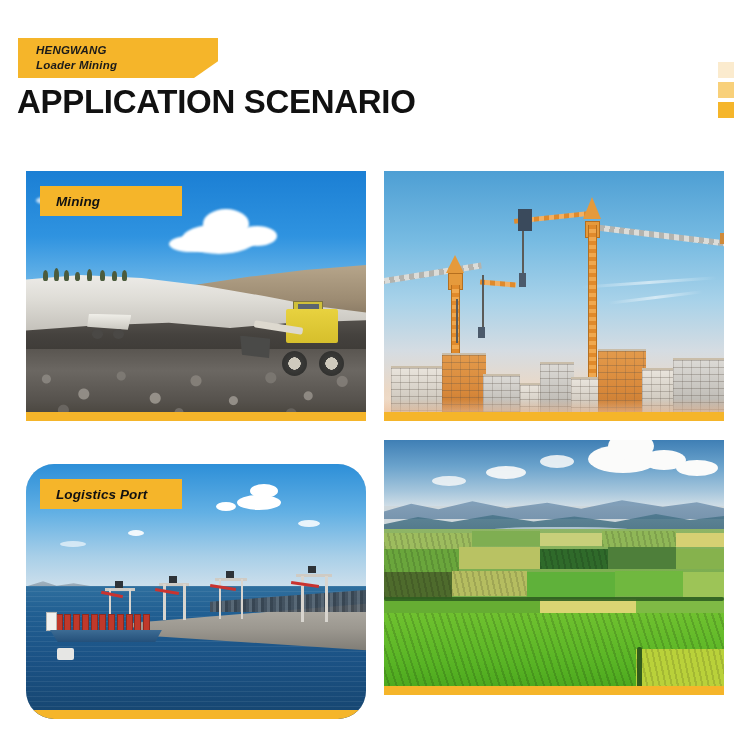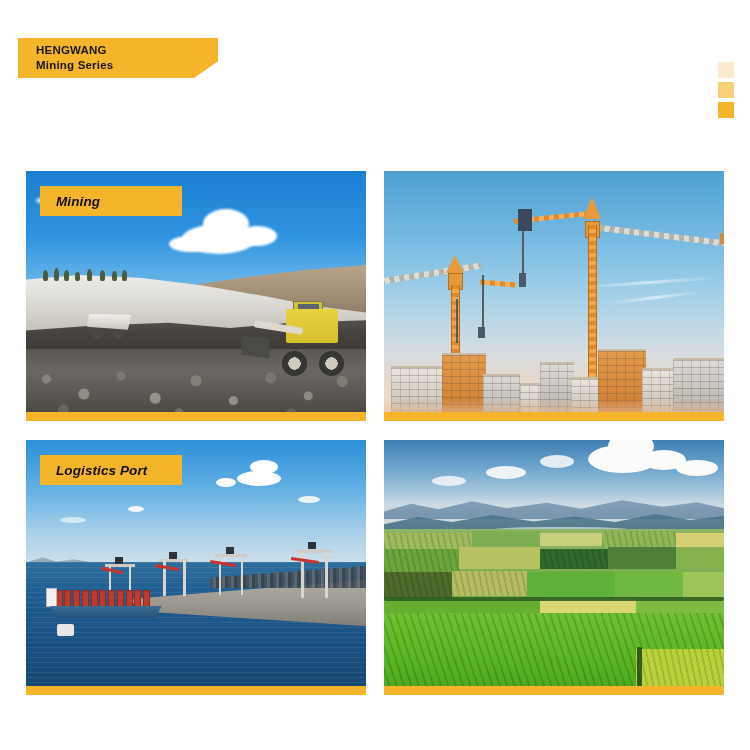--- a/index.html
+++ b/index.html
@@ -13,20 +13,21 @@
 
   
   #header { position:absolute; left:0; top:0; width:750px; height:160px; }
 
   #brand-banner {
     position:absolute; left:18px; top:38px;
     width:200px; height:40px;
     background:#F5B52A;
     clip-path: polygon(0 0, 100% 0, 100% 58%, 88% 100%, 0 100%);
     padding:5px 0 0 18px;
+    font-style:italic;
   }
   #brand-banner .bl {
     display:block;
     font-size:11.5px;
     font-weight:bold;
     color:#1a1a1a;
     line-height:14.5px;
     letter-spacing:0.2px;
   }
 
@@ -46,21 +47,21 @@
   #cards { position:absolute; left:0; top:0; width:750px; height:750px; }
 
   .card {
     position:absolute;
     overflow:hidden;
     background:#cfd8dc;
     font-style:italic;
   }
   .card.c0 { left:26px;  top:171px; width:340px; height:250px; }
   .card.c1 { left:384px; top:171px; width:340px; height:250px; }
-  .card.c2 { left:26px;  top:440px; width:340px; height:255px; }
+  .card.c2 { left:26px;  top:464px; width:340px; height:255px;border-radius:28px; }
   .card.c3 { left:384px; top:440px; width:340px; height:255px; }
 
   .photo { position:absolute; left:0; top:0; width:100%; height:100%; overflow:hidden; }
 
   .card-bottom-bar {
     position:absolute; left:0; bottom:0;
     width:100%; height:9px;
     background:#F5B52A;
     z-index:40;
   }
@@ -353,23 +354,24 @@
     background:#2f5f20; border-radius:2px; opacity:.9;
   }
 </style>
 </head>
 <body>
 
 <div id="header">
 
   <div id="brand-banner">
     <span class="bl">HENGWANG</span>
-    <span class="bl">Mining Series</span>
+    <span class="bl">Loader Mining</span>
   </div>
 
+  <div id="page-title">APPLICATION SCENARIO</div>
 
   <div id="deco-squares">
     <div class="sq" style="background:#FBEBCE"></div>
     <div class="sq" style="background:#F8D07A"></div>
     <div class="sq" style="background:#F5B52A"></div>
   </div>
 
 </div>
 
 <div id="cards">

